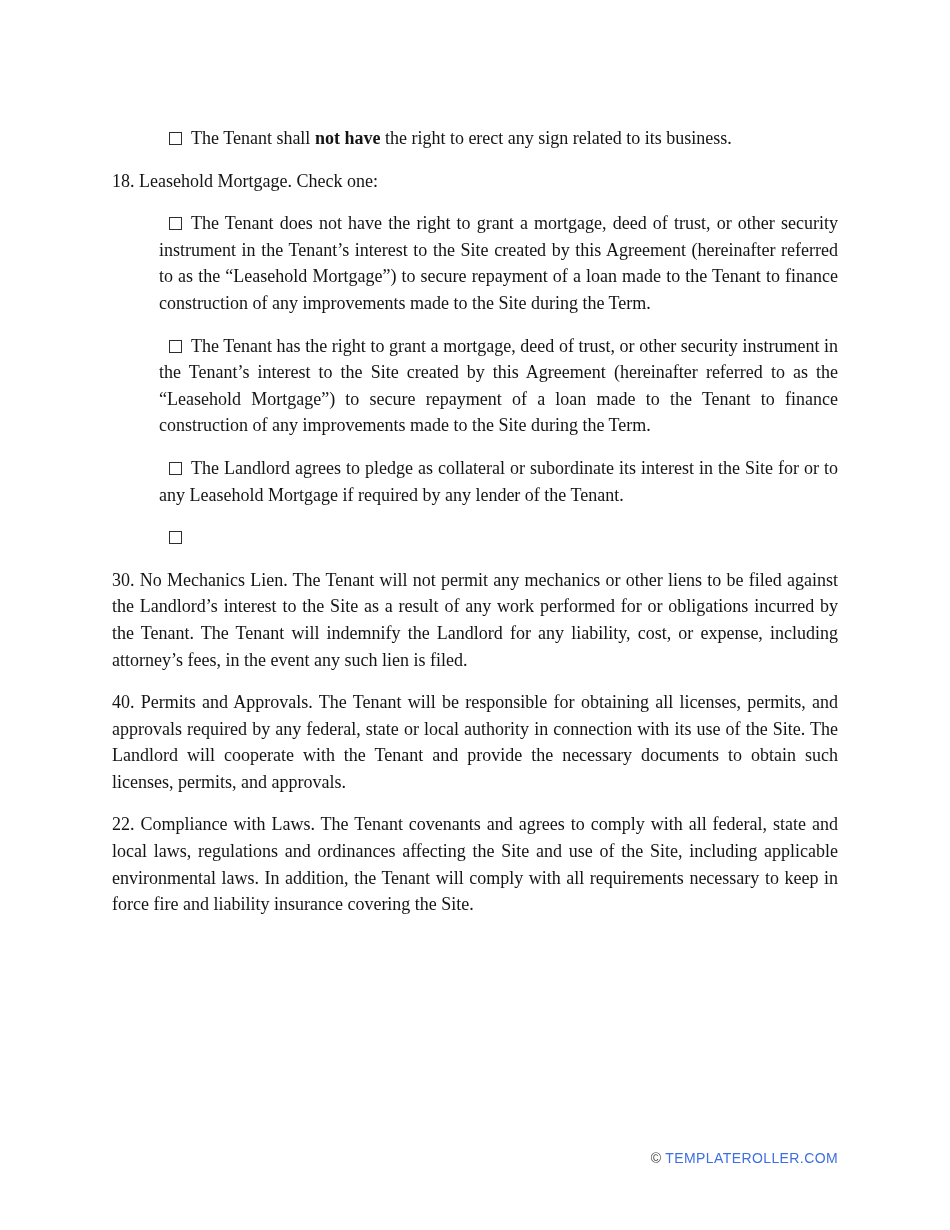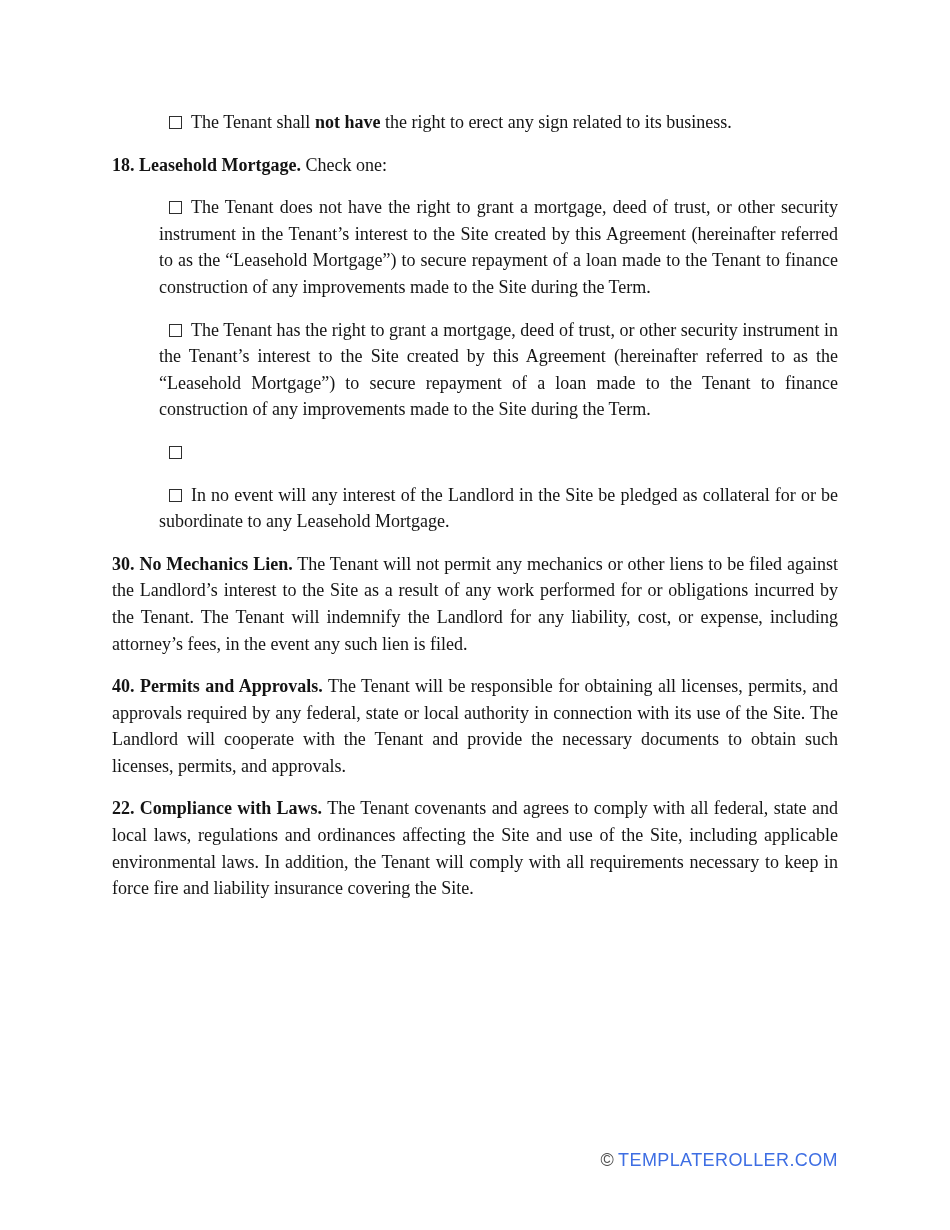--- a/index.html
+++ b/index.html
@@ -16,23 +16,24 @@
     position: absolute;
     left: 112px;
     top: 109px;
     width: 726px;
   }
   .para {
     font-size: 18px;
     line-height: 26.6px;
     text-align: justify;
     margin-bottom: 16px;
+    margin-top: 16px;
   }
   .para.no-justify { text-align: left; }
-  .heading-lead { font-weight: bold; }
+  .heading-lead { font-weight: normal; }
   .bold { font-weight: bold; }
   .option {
     margin-left: 47px;
     text-indent: 10px;
   }
   .option .opt-text { text-indent: 0; }
   .checkbox {
     display: inline-block;
     width: 13px;
     height: 13px;
@@ -41,21 +42,21 @@
     margin-right: 9px;
     vertical-align: -1px;
   }
   .footer {
     position: absolute;
     left: 112px;
     top: 1150px;
     width: 726px;
     text-align: right;
     font-family: "Liberation Sans", sans-serif;
-    font-size: 18px;
+    font-size: 14px;
     letter-spacing: 0.4px;
   }
   .footer .copy-symbol { color: #4d4d4d; margin-right: 4px; }
   .footer a.site-link { color: #3e6ee3; text-decoration: none; }
 </style>
 </head>
 <body>
 
 <div class="doc-body">
 
@@ -73,25 +74,25 @@
   <p class="para option">
     <span class="checkbox"></span><span class="opt-text">The Tenant does not have the right to grant a mortgage, deed of trust, or other security instrument in the Tenant’s interest to the Site created by this Agreement (hereinafter referred to as the “Leasehold Mortgage”) to secure repayment of a loan made to the Tenant to finance construction of any improvements made to the Site during the Term.</span>
   </p>
 
   <p class="para option">
     <span class="checkbox"></span><span class="opt-text">The Tenant has the right to grant a mortgage, deed of trust, or other security instrument in the Tenant’s interest to the Site created by this Agreement (hereinafter referred to as the “Leasehold Mortgage”) to secure repayment of a loan made to the Tenant to finance construction of any improvements made to the Site during the Term.</span>
   </p>
 
 
   <p class="para option">
-    <span class="checkbox"></span>
+    <span class="checkbox"></span><span class="opt-text">The Landlord agrees to pledge as collateral or subordinate its interest in the Site for or to any Leasehold Mortgage if required by any lender of the Tenant.</span>
   </p>
 
   <p class="para option">
-    <span class="checkbox"></span><span class="opt-text">In no event will any interest of the Landlord in the Site be pledged as collateral for or be subordinate to any Leasehold Mortgage.</span>
+    <span class="checkbox"></span>
   </p>
 
   <p class="para">
     <span class="heading-lead">30. No Mechanics Lien.</span>
     <span>The Tenant will not permit any mechanics or other liens to be filed against the Landlord’s interest to the Site as a result of any work performed for or obligations incurred by the Tenant. The Tenant will indemnify the Landlord for any liability, cost, or expense, including attorney’s fees, in the event any such lien is filed.</span>
   </p>
 
   <p class="para">
     <span class="heading-lead">40. Permits and Approvals.</span>
     <span>The Tenant will be responsible for obtaining all licenses, permits, and approvals required by any federal, state or local authority in connection with its use of the Site. The Landlord will cooperate with the Tenant and provide the necessary documents to obtain such licenses, permits, and approvals.</span>

